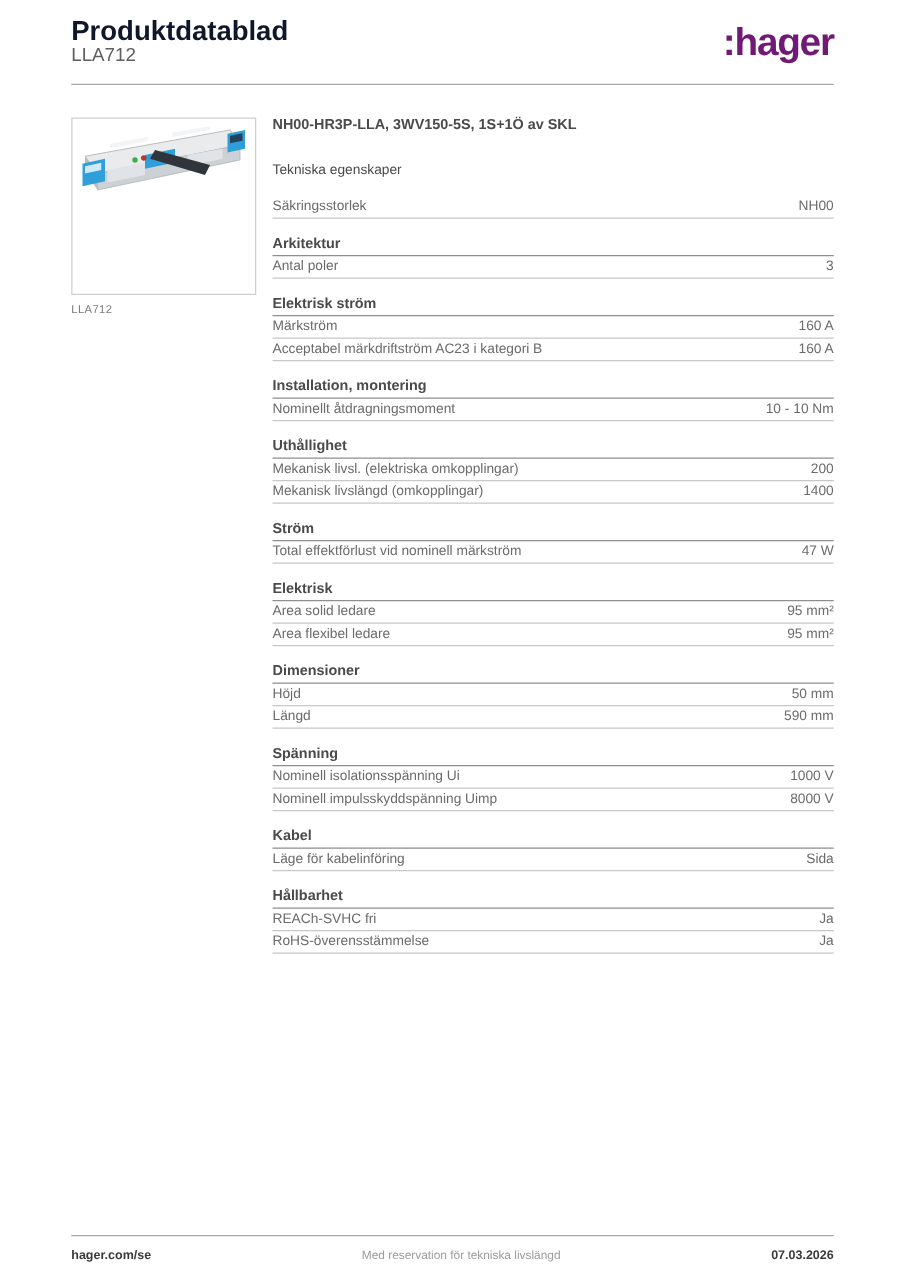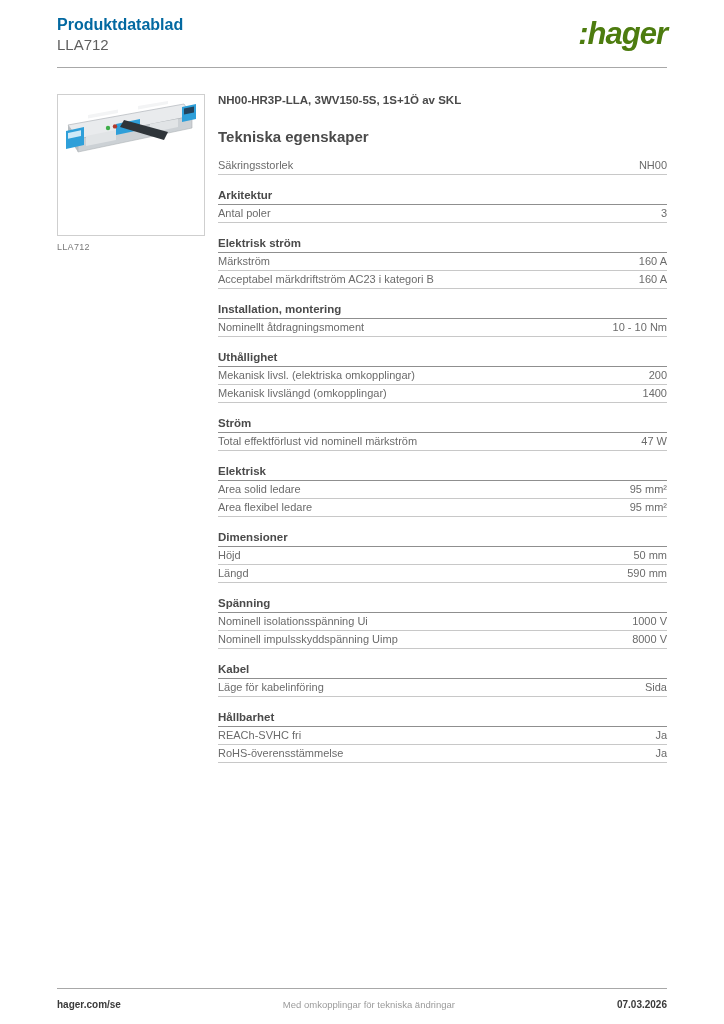--- a/index.html
+++ b/index.html
@@ -8,33 +8,33 @@
     width:724px; height:1024px;
     font-family:"Liberation Sans","DejaVu Sans",sans-serif;
     color:#3c3c3c;
     position:relative;
     overflow:hidden;
   }
   .page { position:relative; width:724px; height:1024px; padding:14px 57px 0 57px; }
 
   
   .doc-header { position:relative; padding-bottom:12px; border-bottom:1px solid #a8a8a8; }
-  .doc-title { font-size:16px; font-weight:bold; color:#0369a1; line-height:21px; }
+  .doc-title { font-size:22px; font-weight:bold; color:#0f172a; line-height:21px; }
   .doc-subtitle { font-size:15px; color:#5f5f5f; line-height:20px; font-weight:normal; }
   .logo { position:absolute; right:0; top:4px; font-size:31px; font-weight:bold; letter-spacing:-1px; line-height:31px; }
 
   
   .main { display:flex; gap:13px; margin-top:26px; align-items:flex-start; }
   .left-col { width:148px; flex:0 0 148px; }
   .photo-box { width:148px; height:142px; border:1px solid #cfcfcf; background:#fff; overflow:hidden; }
   .photo-caption { margin-top:6px; font-size:9px; color:#7a7a7a; letter-spacing:0.3px; }
 
   .right-col { flex:1; min-width:0; }
   .product-title { font-size:11.5px; font-weight:bold; color:#4a4a4a; line-height:13px; }
-  .table-heading { font-size:15px; font-weight:bold; color:#4a4a4a; margin-top:23px; line-height:13px; }
+  .table-heading { font-size:11px; font-weight:normal; color:#4a4a4a; margin-top:23px; line-height:13px; }
 
   
   .spec-sections { margin-top:7px; }
   .spec-section { margin-top:14px; }
   .spec-section h3 {
     font-size:11.5px; font-weight:bold; color:#4a4a4a;
     line-height:12px; padding-bottom:3px;
     border-bottom:1px solid #8f8f8f;
   }
   .spec-row {
@@ -58,21 +58,21 @@
   .footer-right { font-size:10px; font-weight:bold; color:#3a3a3a; }
 </style>
 </head>
 <body>
 
 <div class="page">
 
   <div class="doc-header">
     <div class="doc-title">Produktdatablad</div>
     <div class="doc-subtitle">LLA712</div>
-    <div class="logo" style="color: #4d7c0f; font-style: italic;">:hager</div>
+    <div class="logo" style="color: #701a75;">:hager</div>
   </div>
 
   <div class="main">
 
     <div class="left-col">
       <div class="photo-box">
         <svg width="146" height="140" viewBox="0 0 146 140" xmlns="http://www.w3.org/2000/svg">
 
           <polygon points="10,30 126,9 134,21 20,44" fill="#e9ebed" stroke="#b9bdc1" stroke-width="0.8"></polygon>
           <polygon points="20,44 134,21 134,33 20,57" fill="#ccd1d5" stroke="#aeb3b7" stroke-width="0.6"></polygon>
@@ -241,17 +241,17 @@
         <span class="value">Ja</span>
       </div>
             </div>
   </div>
 </div>
     </div>
   </div>
 
   <div class="doc-footer">
     <span class="footer-left">hager.com/se</span>
-    <span class="footer-center">Med omkopplingar för tekniska ändringar</span>
+    <span class="footer-center">Med reservation för tekniska livslängd</span>
     <span class="footer-right">07.03.2026</span>
   </div>
 
 </div>
 
 </body></html>

